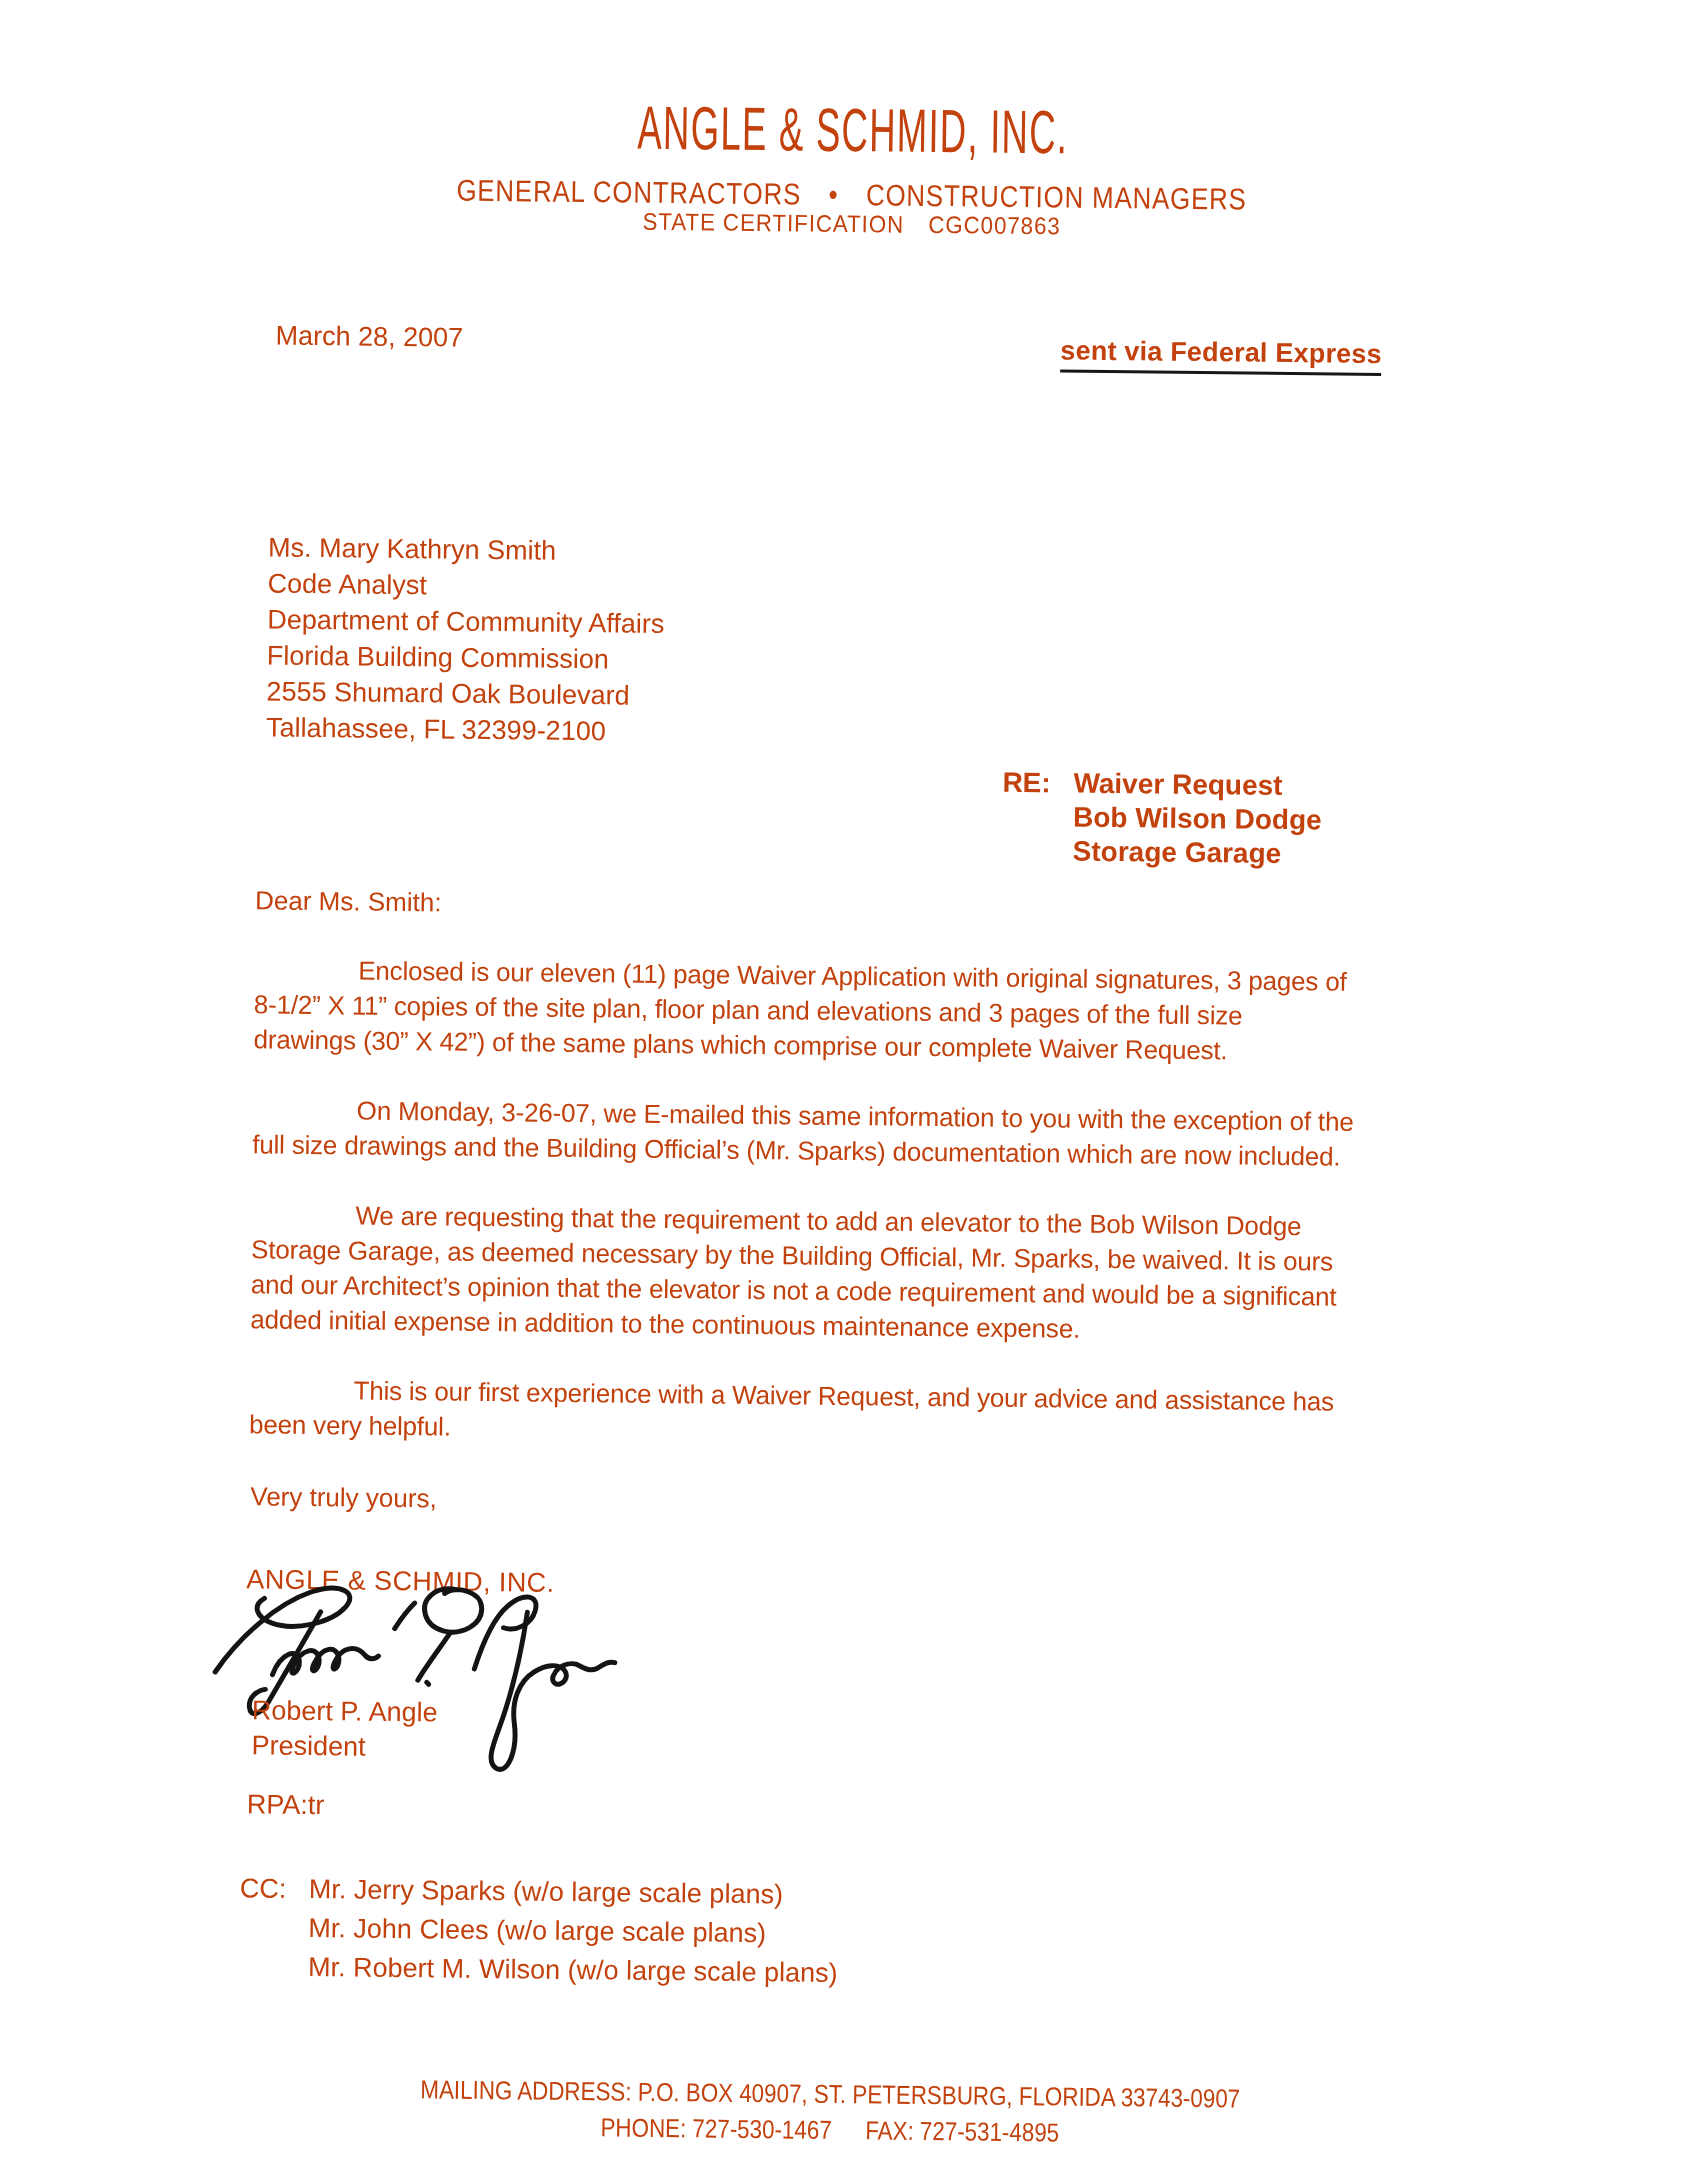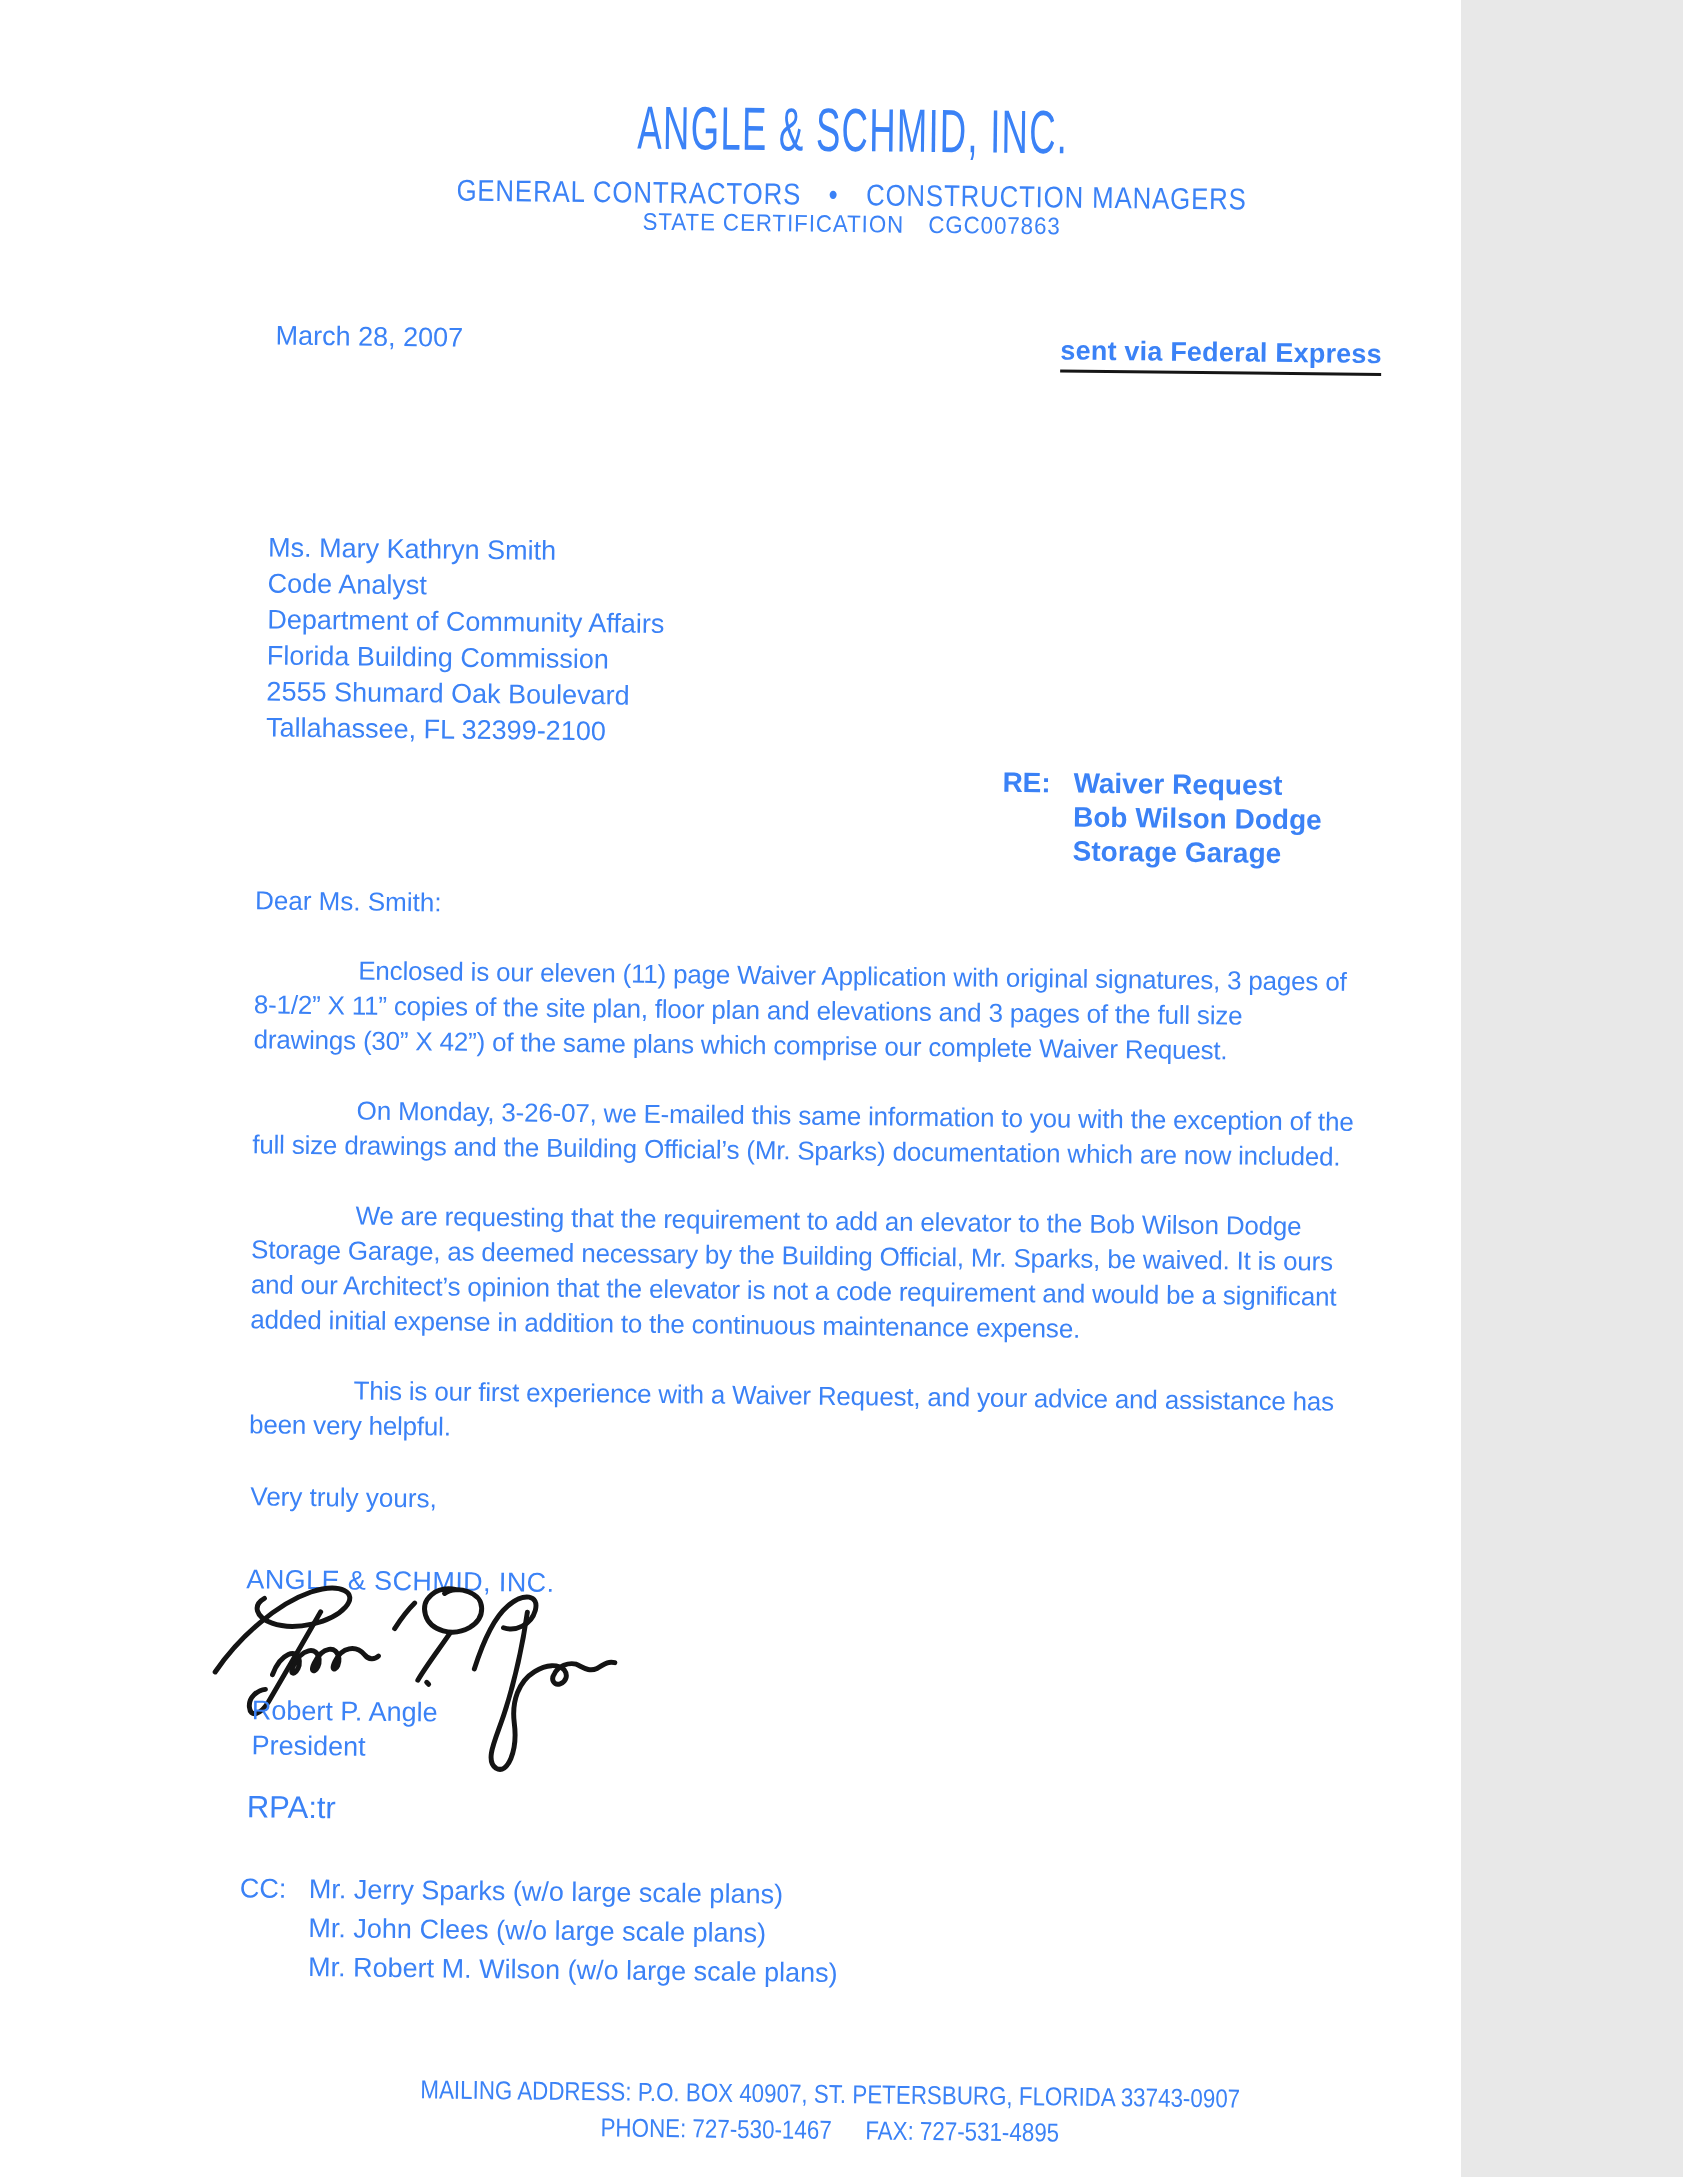--- a/index.html
+++ b/index.html
@@ -1,22 +1,22 @@
 <!DOCTYPE html>
 <html><head>
 <meta charset="utf-8">
 <style>
   html,body{margin:0;padding:0;background:#e8e8e8;}
   .page{
     position:relative;
-    width:1461px;height:2177px;
+    width:1683px;height:2177px;
     background:#ffffff;
     overflow:hidden;
     font-family:"Liberation Sans", sans-serif;
-    color:#3b82f6;
+    color:#c2410c;
   }
   .sheet{
     position:absolute;inset:0;
     transform:rotate(0.65deg);
     transform-origin:842px 1089px;
   }
   .abs{position:absolute;}
   .center{left:0;width:1683px;text-align:center;}
   .condense-xl{display:inline-block;transform:scaleX(0.60);transform-origin:50% 50%;white-space:nowrap;}
   .condense-md{display:inline-block;transform:scaleX(0.86);transform-origin:50% 50%;white-space:nowrap;}
@@ -33,21 +33,21 @@
   .re-block{left:999px;top:764px;display:flex;font-size:28px;font-weight:bold;line-height:34px;}
   .re-label{width:71px;flex:0 0 auto;}
   .salutation{left:253px;top:892px;font-size:26px;}
   .paragraphs{left:253px;top:959px;width:1228px;font-size:26px;line-height:35px;letter-spacing:-0.2px;}
   .paragraphs p{margin:0 0 35px 0;text-indent:104px;white-space:pre-line;}
   .valediction{left:255px;top:1488px;font-size:26px;}
   .company-sign{left:252px;top:1571px;font-size:27px;letter-spacing:0.4px;}
   .signature{left:206px;top:1576px;}
   .signer-name{left:259px;top:1702px;font-size:27px;}
   .signer-title{left:259px;top:1737px;font-size:27px;}
-  .ref{left:255px;top:1796px;font-size:31px;}
+  .ref{left:255px;top:1796px;font-size:27px;}
   .cc-block{left:249px;top:1876px;display:flex;font-size:27px;line-height:39px;}
   .cc-label{width:69px;flex:0 0 auto;}
   .footer-address{top:2079px;font-size:26px;}
   .footer-phone{top:2115px;font-size:26px;}
 </style>
 </head>
 <body>
 
 <div class="page">
   <div class="sheet">

